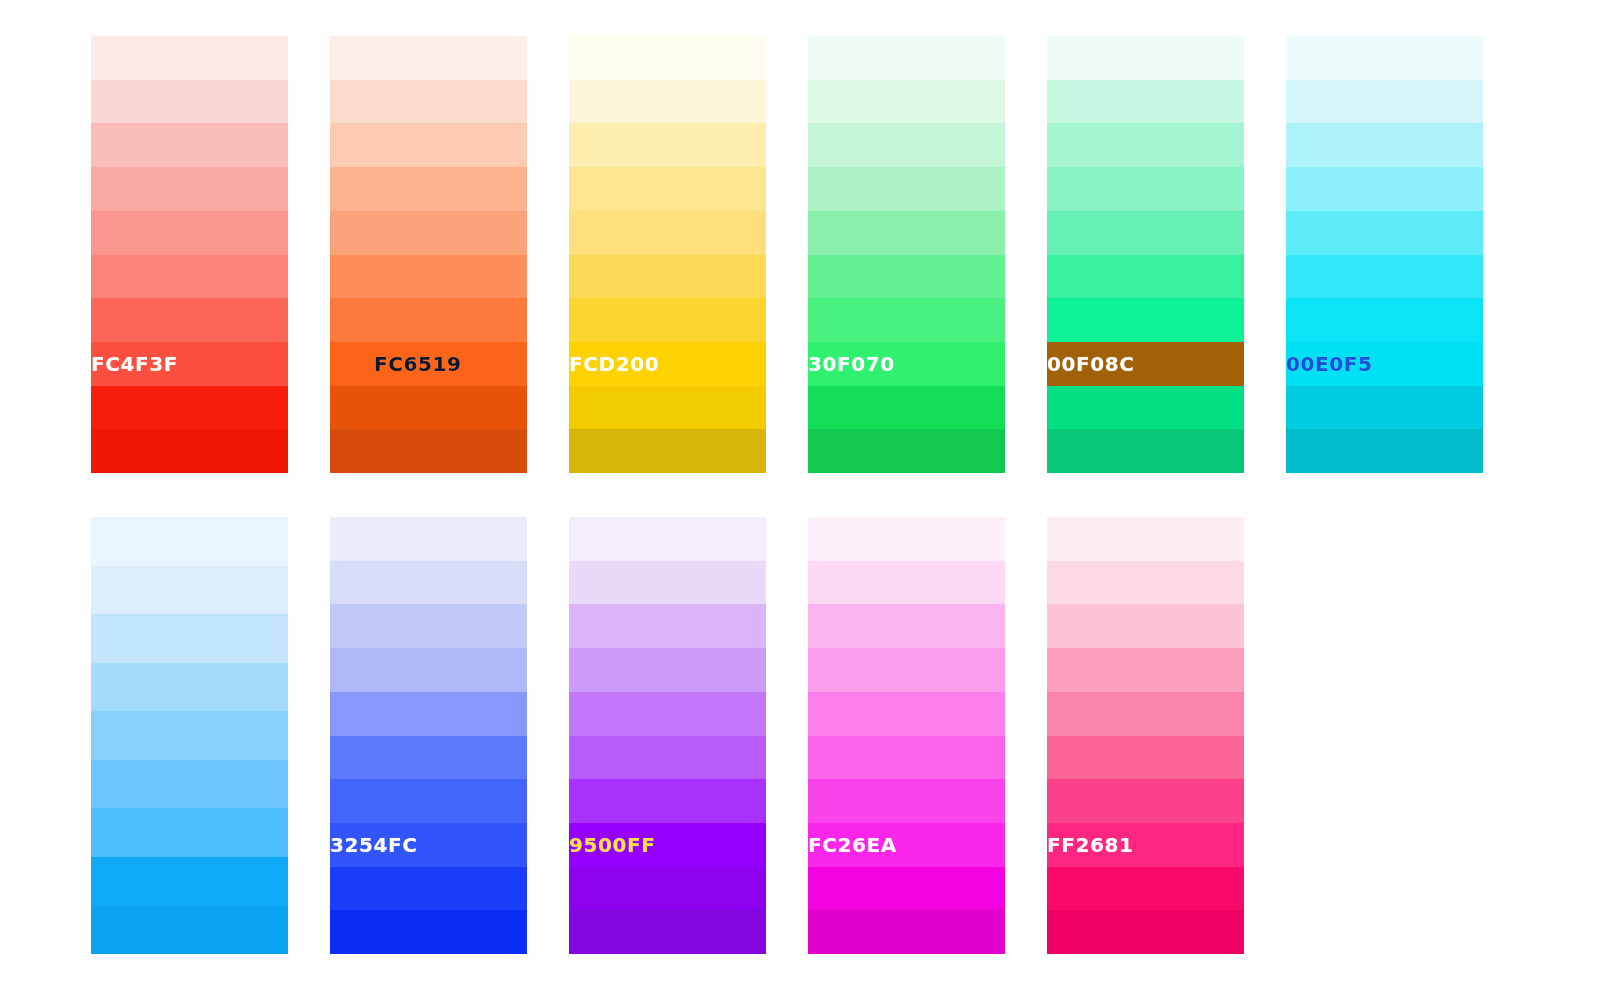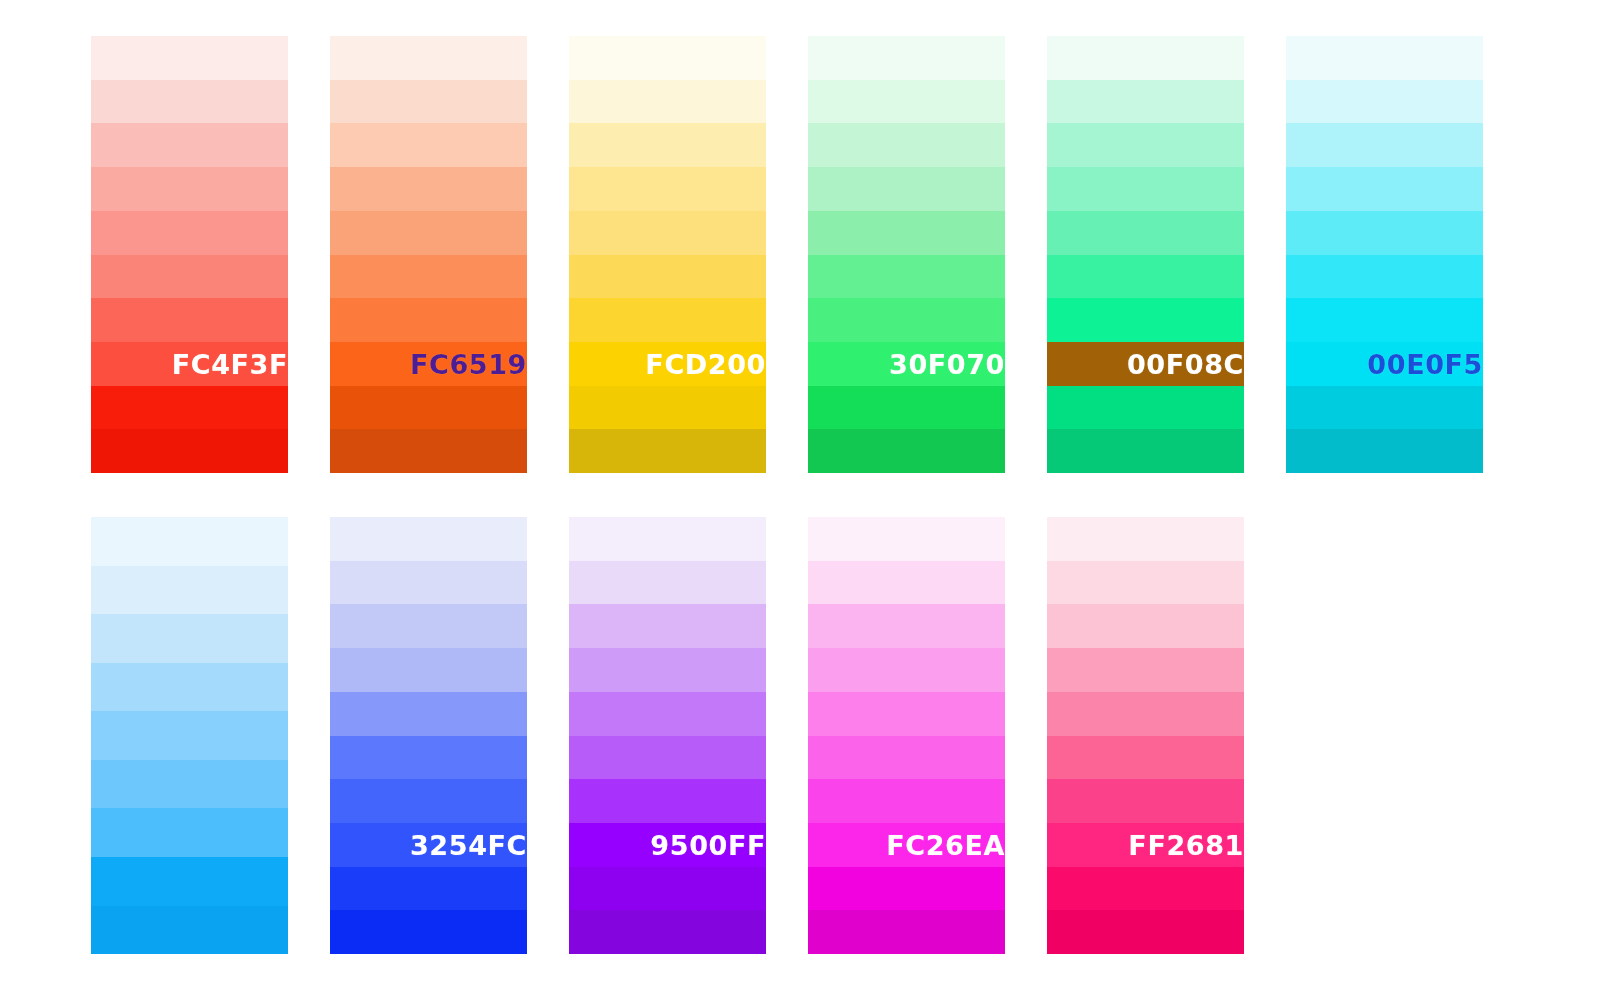--- a/index.html
+++ b/index.html
@@ -34,24 +34,24 @@
   .swatch-band {
     flex:1 1 0;
     width:100%;
     position:relative;
   }
   .swatch-label {
     position:absolute;
     left:0; right:0;
     top:50%;
     transform:translateY(-50%);
-    text-align:right;
+    text-align:left;
     color:#ffffff;
     font-family:"DejaVu Sans", sans-serif;
-    font-size:27px;
+    font-size:20px;
     font-weight:bold;
     letter-spacing:0.6px;
     line-height:1;
     white-space:nowrap;
     text-shadow:0 0 1px rgba(255,255,255,0.35);
   }
 </style>
 </head>
 <body style="background: rgb(255, 255, 255);">
 
@@ -73,21 +73,21 @@
       </div>
       <div class="swatch-column">
         <div class="swatch-band" style="background: rgb(253, 238, 232);"></div>
         <div class="swatch-band" style="background: rgb(251, 219, 204);"></div>
         <div class="swatch-band" style="background: rgb(252, 203, 178);"></div>
         <div class="swatch-band" style="background: rgb(251, 178, 143);"></div>
         <div class="swatch-band" style="background: rgb(250, 162, 120);"></div>
         <div class="swatch-band" style="background: rgb(251, 142, 89);"></div>
         <div class="swatch-band" style="background: rgb(252, 123, 60);"></div>
         <div class="swatch-band" style="background: rgb(252, 101, 25);">
-          <div class="swatch-label" style="color: #4c1d95;">FC6519</div>
+          <div class="swatch-label" style="color: #0f172a; padding-left: 44px;">FC6519</div>
         </div>
         <div class="swatch-band" style="background: rgb(232, 82, 9);"></div>
         <div class="swatch-band" style="background: rgb(214, 76, 11);"></div>
       </div>
       <div class="swatch-column">
         <div class="swatch-band" style="background: rgb(254, 252, 238);"></div>
         <div class="swatch-band" style="background: rgb(253, 246, 217);"></div>
         <div class="swatch-band" style="background: rgb(253, 237, 175);"></div>
         <div class="swatch-band" style="background: rgb(253, 230, 143);"></div>
         <div class="swatch-band" style="background: rgb(253, 224, 123);"></div>
@@ -168,21 +168,21 @@
       </div>
       <div class="swatch-column">
         <div class="swatch-band" style="background: rgb(244, 237, 252);"></div>
         <div class="swatch-band" style="background: rgb(234, 218, 250);"></div>
         <div class="swatch-band" style="background: rgb(220, 181, 248);"></div>
         <div class="swatch-band" style="background: rgb(206, 155, 248);"></div>
         <div class="swatch-band" style="background: rgb(194, 120, 248);"></div>
         <div class="swatch-band" style="background: rgb(183, 92, 248);"></div>
         <div class="swatch-band" style="background: rgb(168, 50, 252);"></div>
         <div class="swatch-band" style="background: rgb(149, 0, 255);">
-          <div class="swatch-label" style="color: #ffffff;">9500FF</div>
+          <div class="swatch-label" style="color: #fde047;">9500FF</div>
         </div>
         <div class="swatch-band" style="background: rgb(142, 0, 240);"></div>
         <div class="swatch-band" style="background: rgb(133, 5, 222);"></div>
       </div>
       <div class="swatch-column">
         <div class="swatch-band" style="background: rgb(253, 240, 250);"></div>
         <div class="swatch-band" style="background: rgb(253, 217, 246);"></div>
         <div class="swatch-band" style="background: rgb(252, 180, 241);"></div>
         <div class="swatch-band" style="background: rgb(252, 158, 238);"></div>
         <div class="swatch-band" style="background: rgb(252, 127, 236);"></div>

